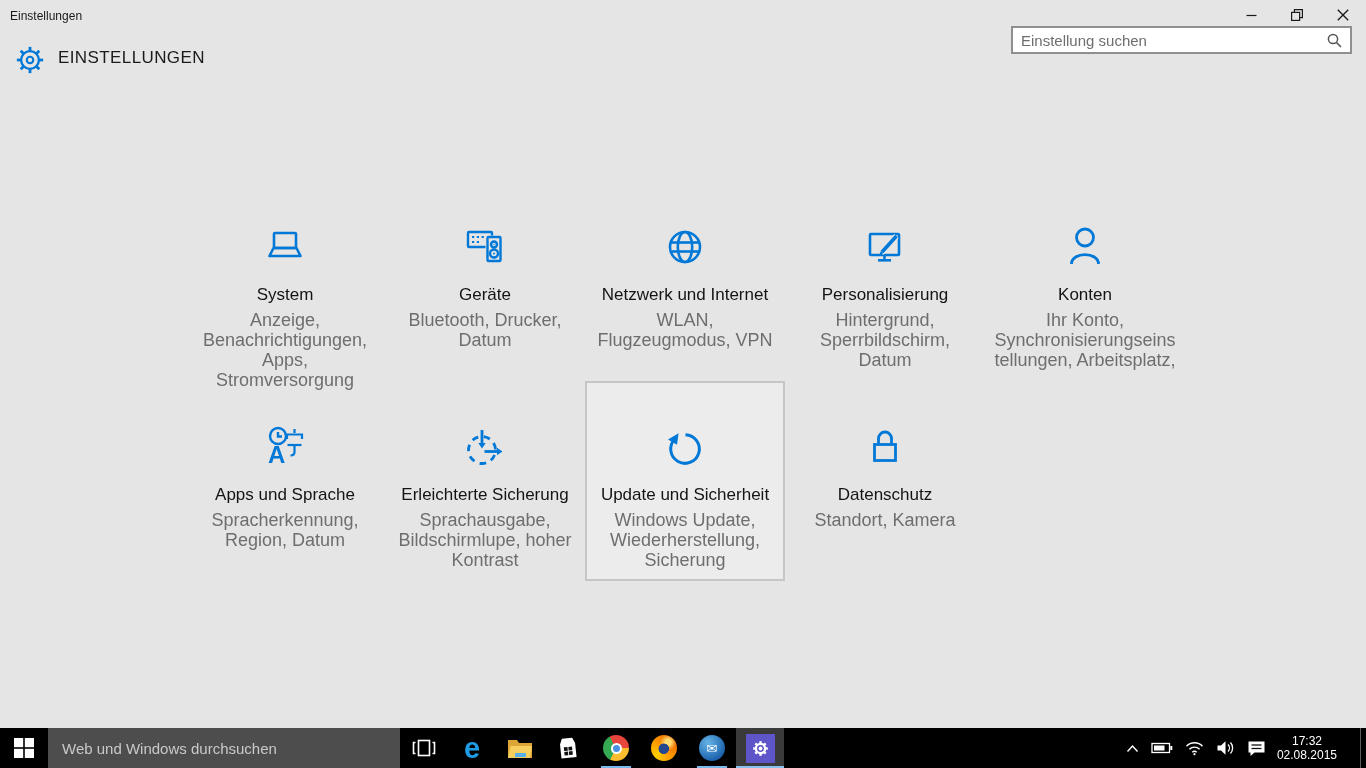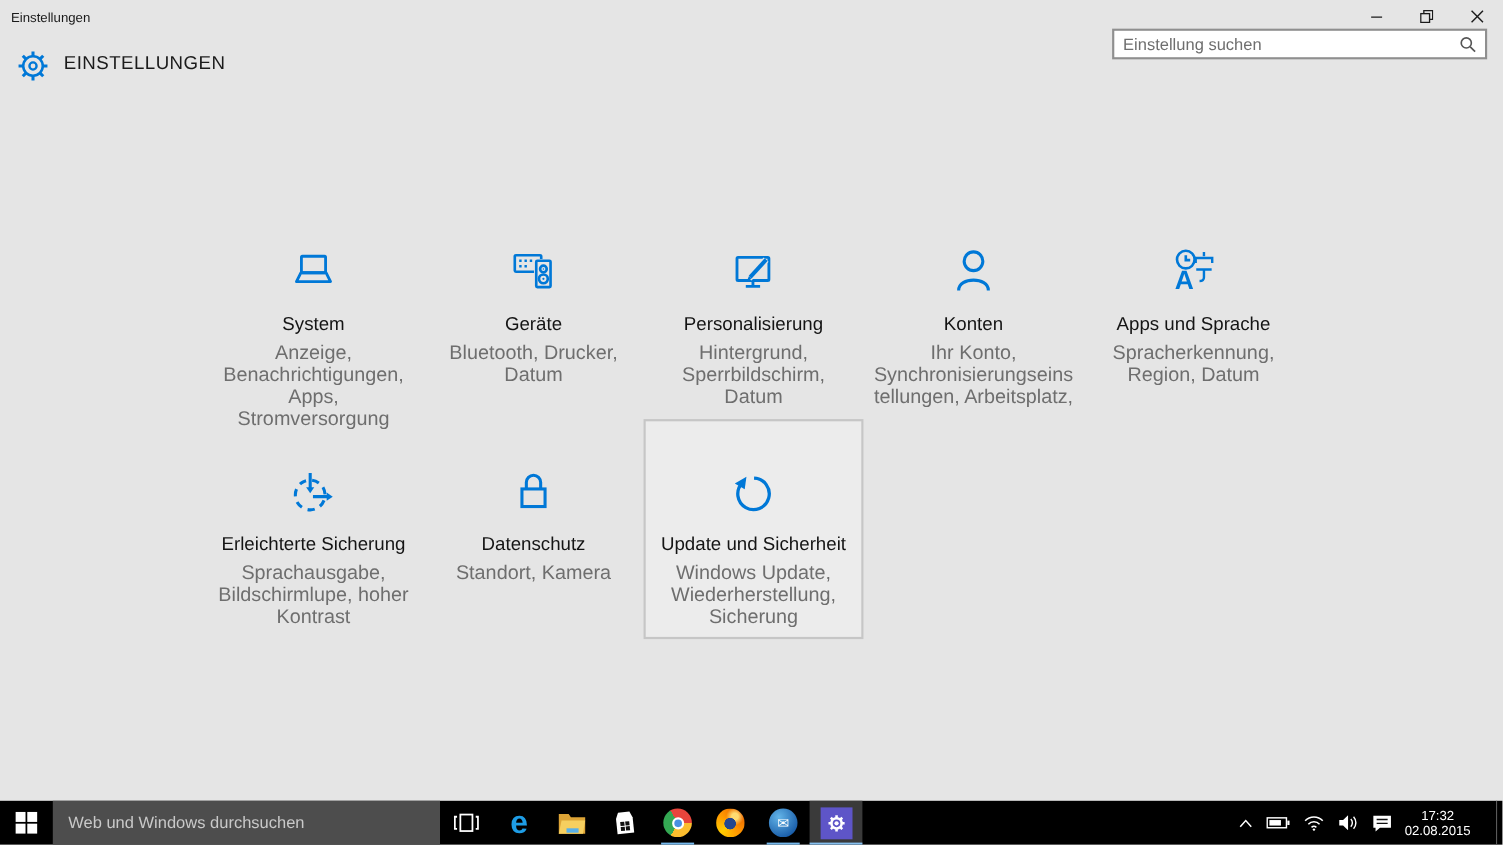--- a/index.html
+++ b/index.html
@@ -163,20 +163,32 @@
         <circle cx="33" cy="21.5" r="3"></circle>
         <circle cx="33" cy="30.5" r="4"></circle>
         <circle cx="33" cy="21.5" r="0.7" fill="#0078d7" stroke="none"></circle>
         <circle cx="33" cy="30.5" r="1" fill="#0078d7" stroke="none"></circle>
       </svg>
     </div>
     <div class="tile-title">Geräte</div>
     <div class="tile-sub">Bluetooth, Drucker, Datum</div>
   </div>
 
+  <div class="tile">
+    <div class="tile-icon">
+      <svg width="48" height="48" viewBox="0 0 48 48" fill="none" stroke="#0078d7" stroke-width="2.6">
+        <circle cx="24" cy="24" r="15"></circle>
+        <ellipse cx="24" cy="24" rx="7.2" ry="15"></ellipse>
+        <line x1="10.2" y1="19.5" x2="37.8" y2="19.5"></line>
+        <line x1="10.2" y1="28.5" x2="37.8" y2="28.5"></line>
+      </svg>
+    </div>
+    <div class="tile-title">Netzwerk und Internet</div>
+    <div class="tile-sub">WLAN, Flugzeugmodus, VPN</div>
+  </div>
 
   <div class="tile">
     <div class="tile-icon">
       <svg width="48" height="48" viewBox="0 0 48 48" fill="none" stroke="#0078d7" stroke-width="2.6">
         <rect x="9" y="11" width="29" height="21" rx="1"></rect>
         <line x1="23.5" y1="32" x2="23.5" y2="37"></line>
         <line x1="17" y1="37.3" x2="30" y2="37.3"></line>
         <line x1="20" y1="30" x2="35.5" y2="13" stroke="#e5e5e5" stroke-width="6"></line>
         <line x1="21" y1="29" x2="35.5" y2="13" stroke-width="3.6"></line>
         <path d="M18.2 32 L22.3 30.2 L19.9 27.9 Z" fill="#0078d7" stroke="none"></path>
@@ -222,40 +234,40 @@
         <path d="M21 7 V21"></path>
         <path d="M17.3 20 H24.7 L21 25.5 Z" fill="#0078d7" stroke="none"></path>
         <path d="M23.5 28.5 H37"></path>
         <path d="M36 24.8 V32.2 L41.5 28.5 Z" fill="#0078d7" stroke="none"></path>
       </svg>
     </div>
     <div class="tile-title">Erleichterte Sicherung</div>
     <div class="tile-sub">Sprachausgabe, Bildschirmlupe, hoher Kontrast</div>
   </div>
 
+  <div class="tile hovered">
+    <div class="tile-icon">
+      <svg width="48" height="48" viewBox="0 0 48 48" fill="none" stroke="#0078d7" stroke-width="3">
+        <path d="M13.6 16.2 A14.3 14.3 0 1 0 24.5 11.7"></path>
+        <path d="M7 16.6 L17.6 10.3 L16 21.7 Z" fill="#0078d7" stroke="none"></path>
+      </svg>
+    </div>
+    <div class="tile-title">Update und Sicherheit</div>
+    <div class="tile-sub">Windows Update, Wiederherstellung, Sicherung</div>
+  </div>
+
   <div class="tile">
     <div class="tile-icon">
       <svg width="48" height="48" viewBox="0 0 48 48" fill="none" stroke="#0078d7" stroke-width="2.8">
         <path d="M17.5 21.5 V15.5 a6.5 6.5 0 0 1 13 0 V21.5"></path>
         <rect x="13.5" y="21.5" width="21" height="16"></rect>
       </svg>
     </div>
     <div class="tile-title">Datenschutz</div>
     <div class="tile-sub">Standort, Kamera</div>
-  </div>
-
-  <div class="tile hovered">
-    <div class="tile-icon">
-      <svg width="48" height="48" viewBox="0 0 48 48" fill="none" stroke="#0078d7" stroke-width="3">
-        <path d="M13.6 16.2 A14.3 14.3 0 1 0 24.5 11.7"></path>
-        <path d="M7 16.6 L17.6 10.3 L16 21.7 Z" fill="#0078d7" stroke="none"></path>
-      </svg>
-    </div>
-    <div class="tile-title">Update und Sicherheit</div>
-    <div class="tile-sub">Windows Update, Wiederherstellung, Sicherung</div>
   </div>
 </div>
 
 <div class="taskbar">
 
   <div class="start-btn">
     <svg width="20" height="20" viewBox="0 0 20 20" fill="#fff">
       <rect x="0" y="0" width="9.2" height="9.2"></rect>
         <rect x="10.8" y="0" width="9.2" height="9.2"></rect>
       <rect x="0" y="10.8" width="9.2" height="9.2"></rect>

